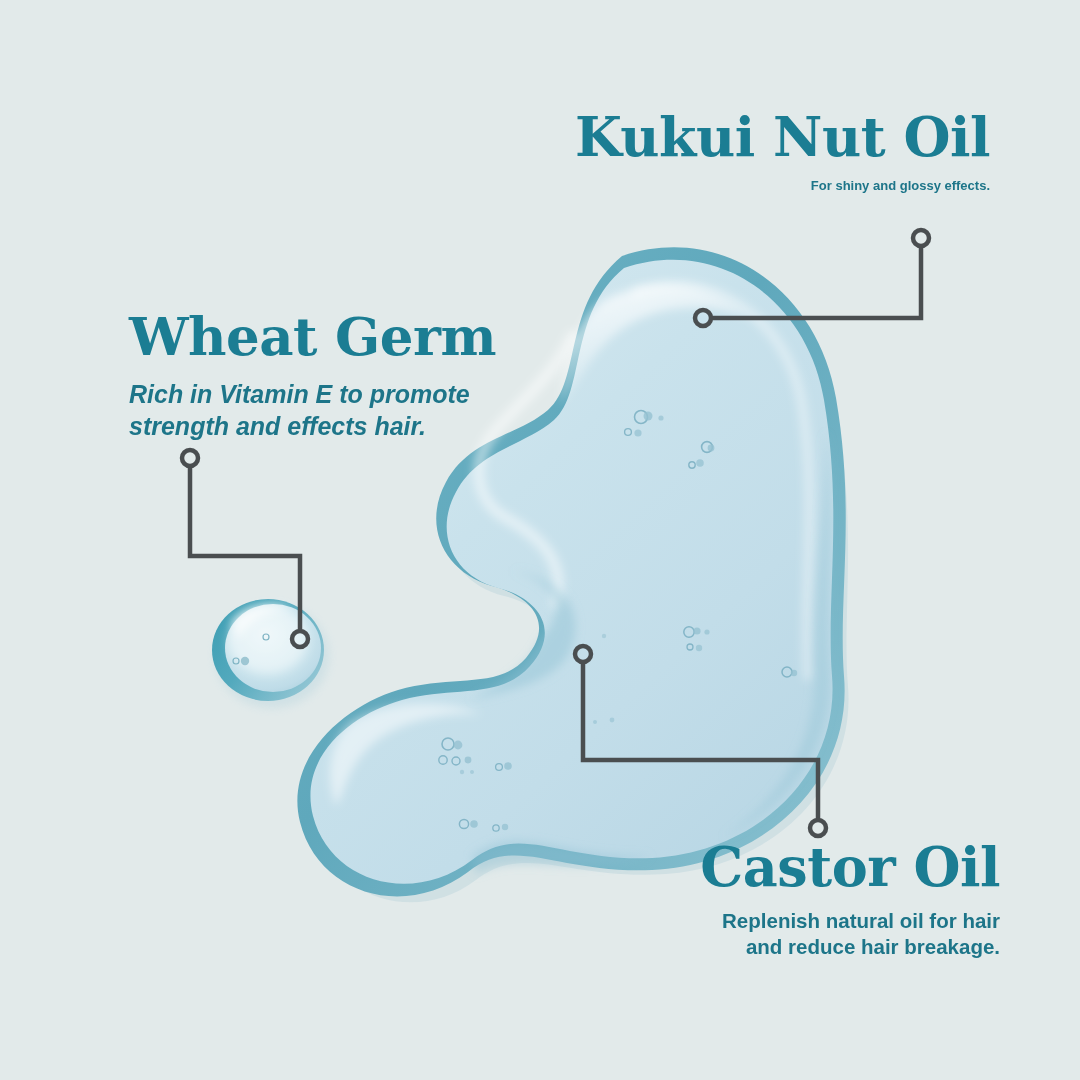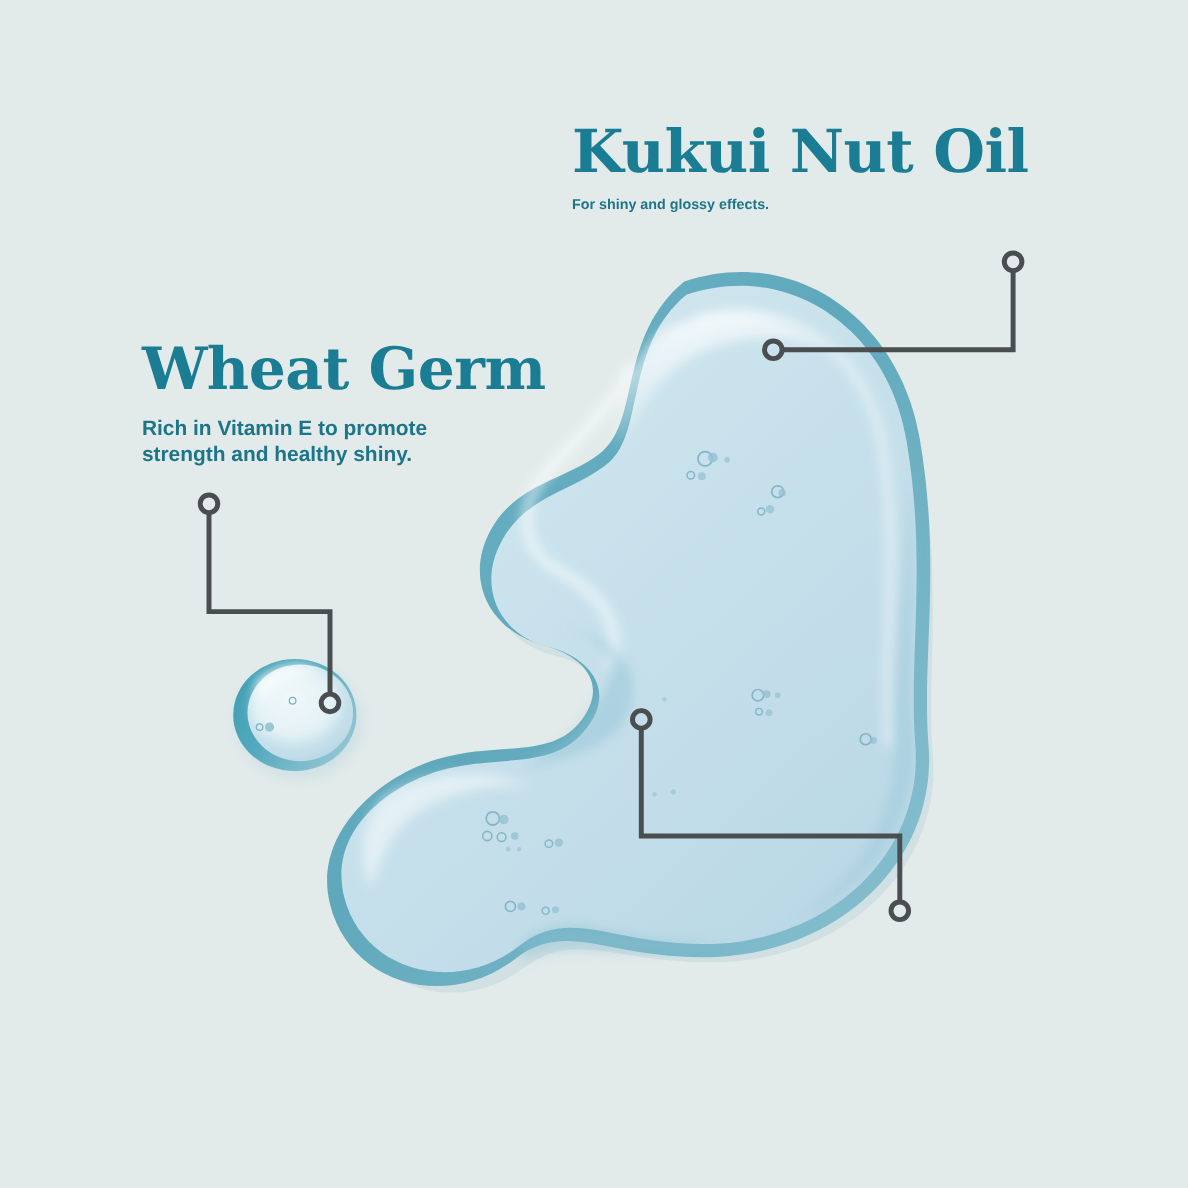--- a/index.html
+++ b/index.html
@@ -30,27 +30,27 @@
     white-space:nowrap;
   }
   .callout .sub{
     font-family:"Liberation Sans", sans-serif;
     font-weight:700;
     color:#1d7589;
     line-height:1.28;
     margin:0;
   }
 
-  #callout-kukui{ top:110px; left:520px; width:470px; }
+  #callout-kukui{ top:110px; left:520px; width:470px; text-align:right;}
   #callout-kukui .heading{ font-size:54px; }
   #callout-kukui .sub{ font-size:13px; margin-top:14px; }
 
   #callout-wheat{ top:310px; left:129px; width:400px; text-align:left;}
   #callout-wheat .heading{ font-size:53px; }
-  #callout-wheat .sub{ font-size:19px; margin-top:15px; }
+  #callout-wheat .sub{ font-size:25px; margin-top:15px;font-style:italic; }
 
   #callout-castor{ top:840px; left:600px; width:400px; text-align:right;}
   #callout-castor .heading{ font-size:54px; }
   #callout-castor .sub{ font-size:20.5px; margin-top:14px; }
 
   
   .leaders{position:absolute;inset:0;width:1080px;height:1080px;}
   .leader-path{fill:none;stroke:#4a4e50;stroke-width:4.5;stroke-linecap:butt;stroke-linejoin:miter;}
   .leader-dot{fill:none;stroke:#4a4e50;stroke-width:4.5;}
 </style>
@@ -226,18 +226,25 @@
 
   <div class="callout" id="callout-kukui">
     <h2 class="heading">Kukui Nut Oil</h2>
     <p class="sub">For shiny and glossy effects.</p>
   </div>
 
   <div class="callout" id="callout-wheat">
     <h2 class="heading">Wheat Germ</h2>
     <p class="sub">
       <span>Rich in Vitamin E to promote</span><br>
-      <span>strength and healthy shiny.</span>
+      <span>strength and effects hair.</span>
     </p>
   </div>
 
+  <div class="callout" id="callout-castor">
+    <h2 class="heading">Castor Oil</h2>
+    <p class="sub">
+      <span>Replenish natural oil for hair</span><br>
+      <span>and reduce hair breakage.</span>
+    </p>
+  </div>
 
 </div>
 
 </body></html>

